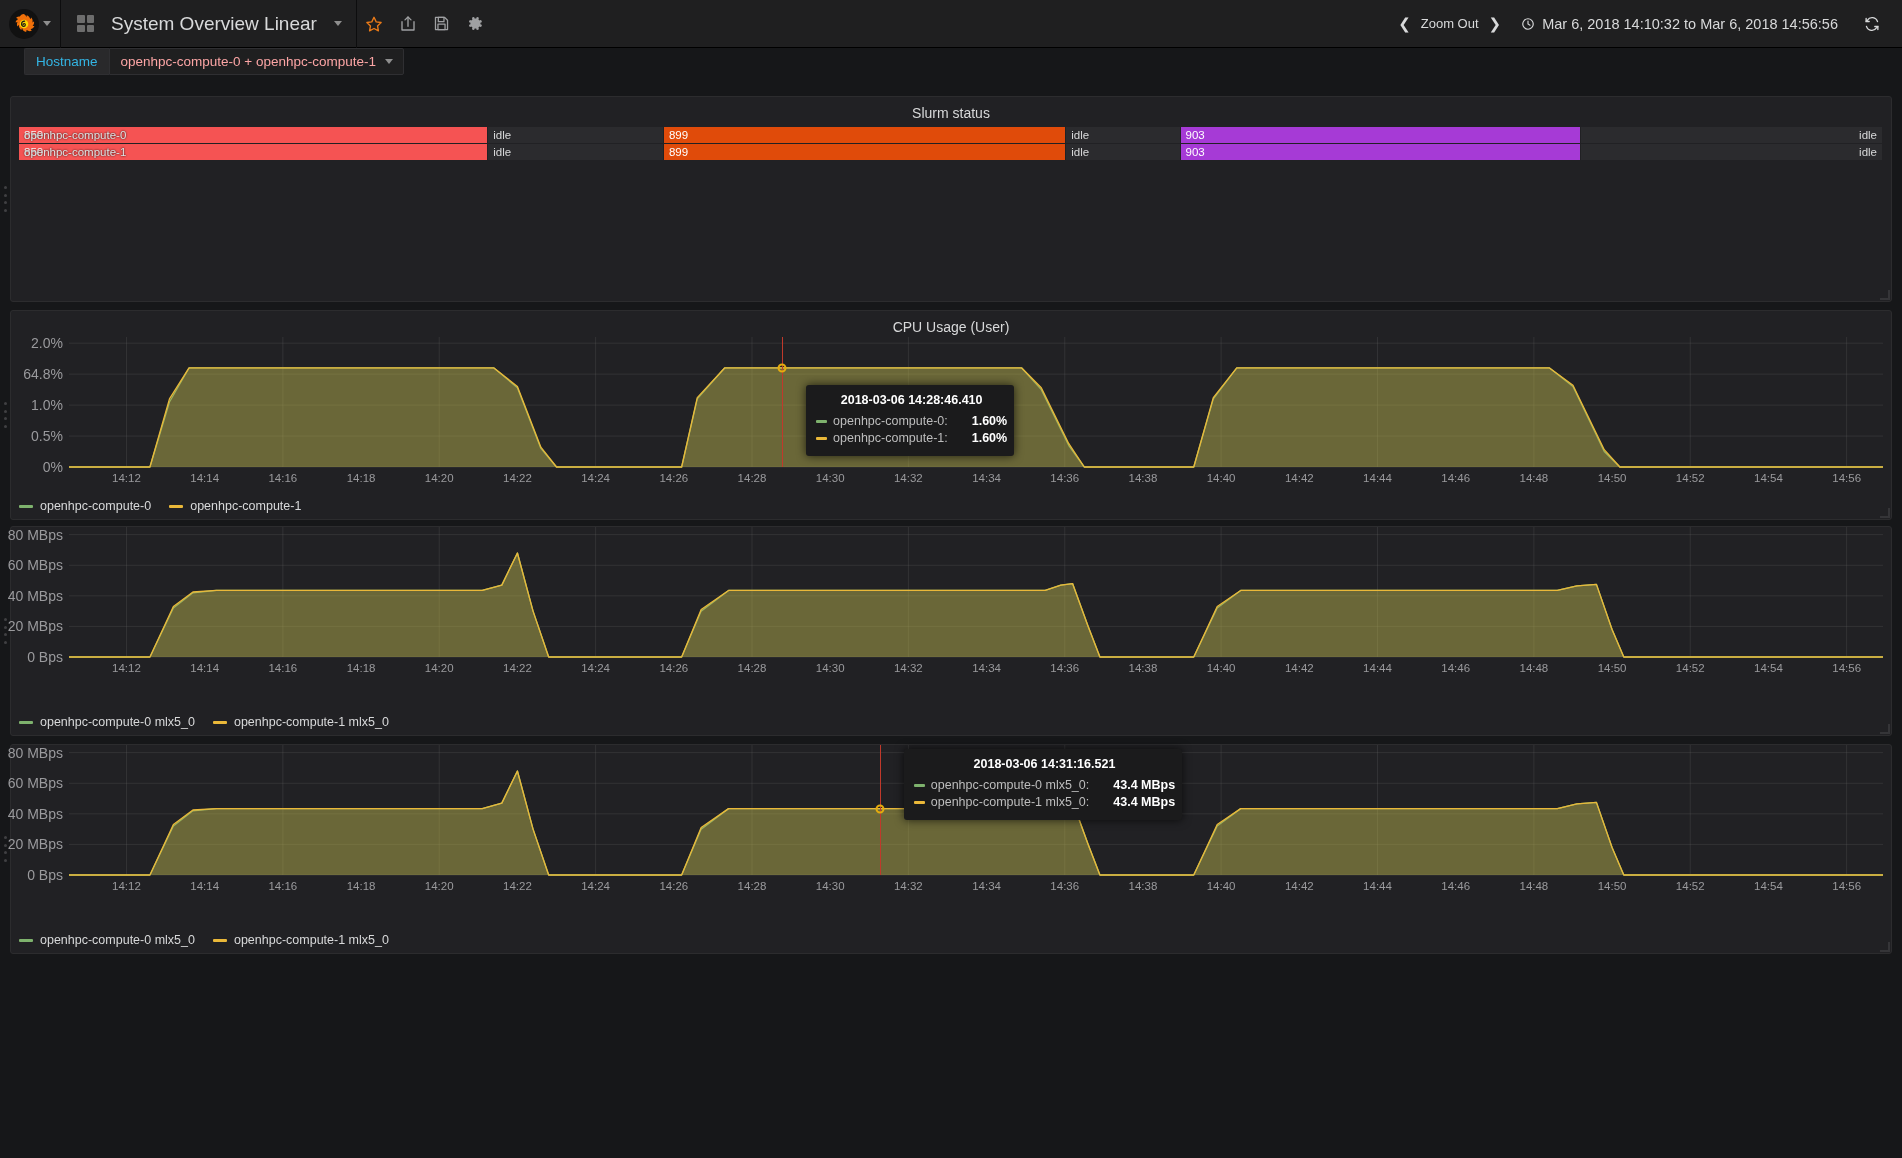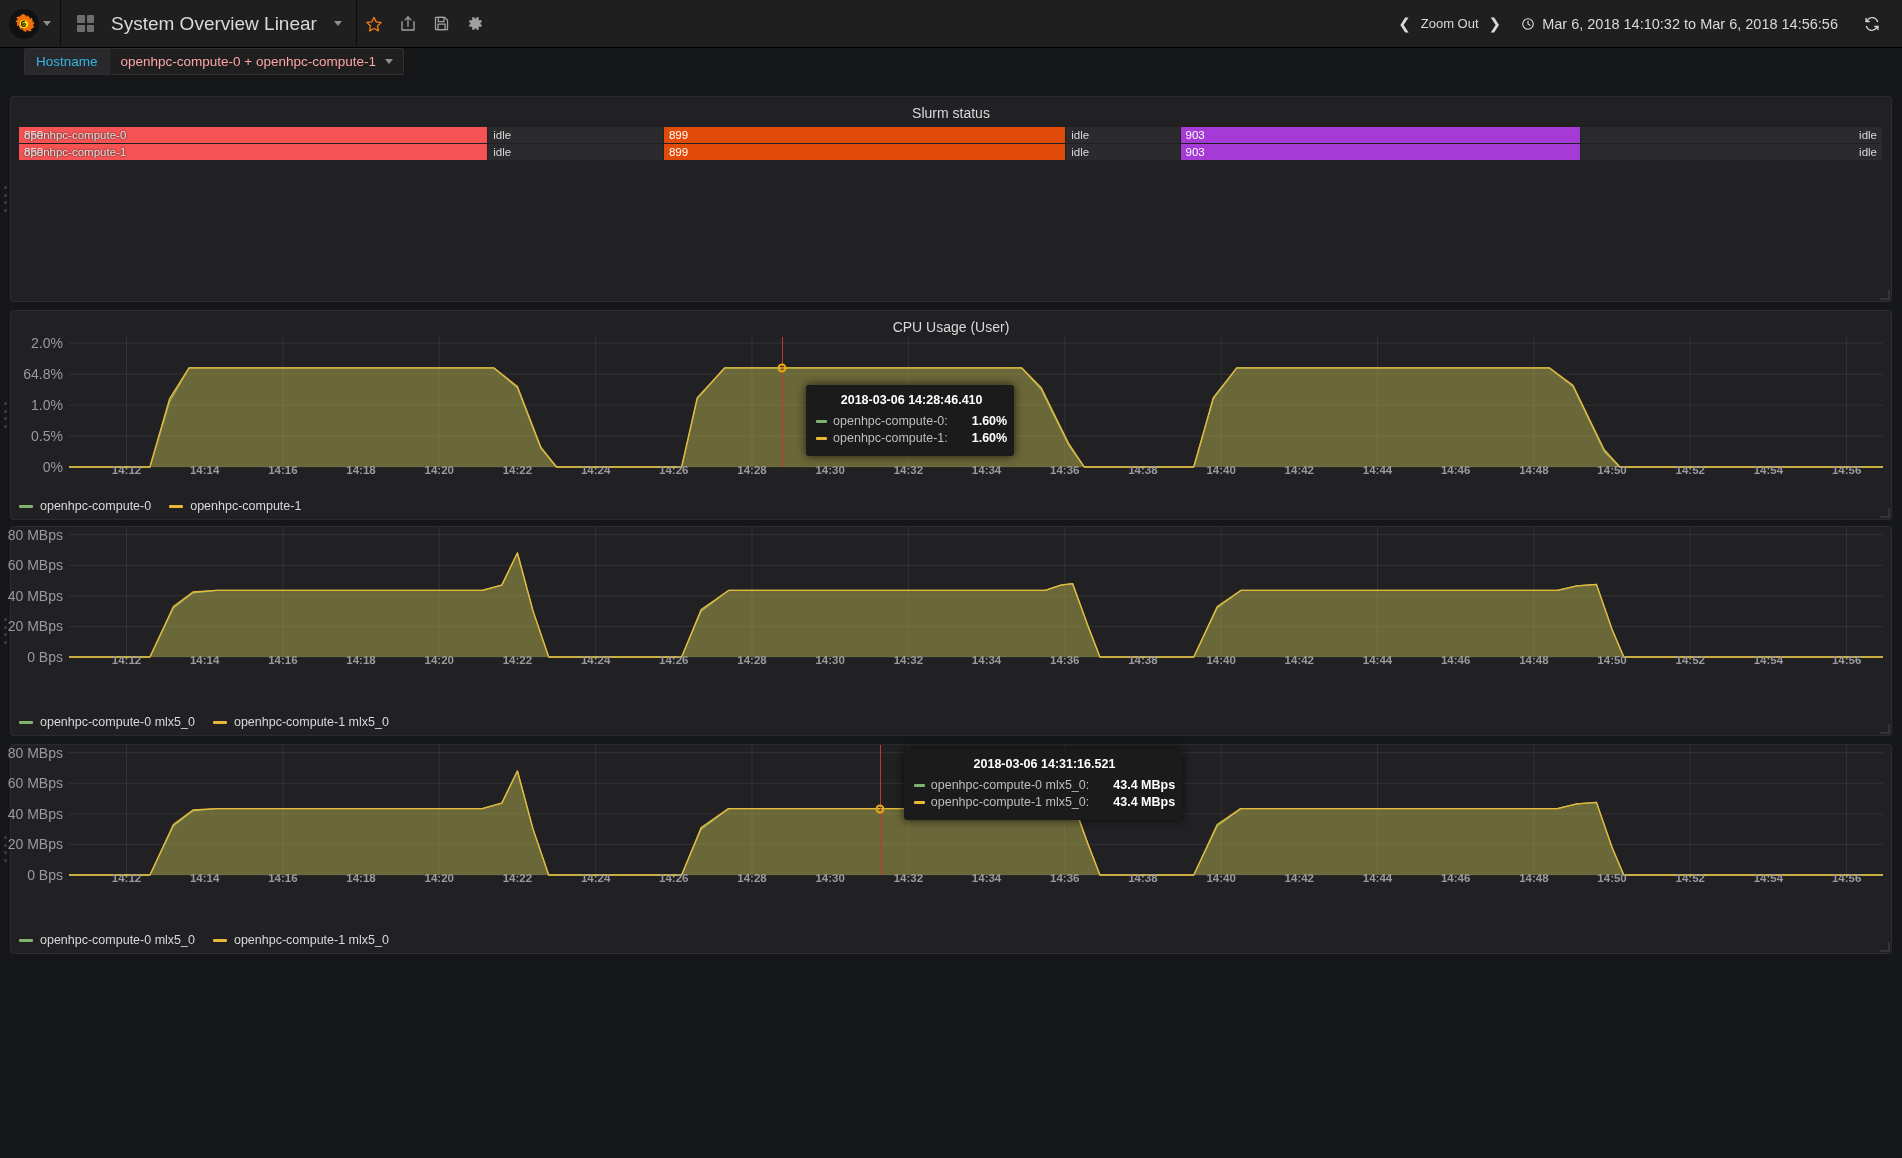--- a/index.html
+++ b/index.html
@@ -171,21 +171,21 @@
     font-size: 14px; color: #9a9a9d;
     transform: translateY(-50%);
     white-space: nowrap;
   }
   .plot {
     position: absolute; left: 58px; right: 8px; top: 0; height: 130px;
     overflow: visible;
   }
   .plot svg { display: block; width: 100%; height: 100%; overflow: visible;}
   .xaxis {
-    position: absolute; left: 58px; right: 8px; top: 124px; height: 20px; font-weight: bold;
+    position: absolute; left: 58px; right: 8px; top: 132px; height: 20px;
   }
   .xtick {
     position: absolute; top: 3px;
     font-size: 11.5px; color: #9a9a9d;
     transform: translateX(-50%);
     white-space: nowrap;
   }
   .legend {
     position: absolute; left: 8px; bottom: 6px;
     display: flex; align-items: center; gap: 18px;

